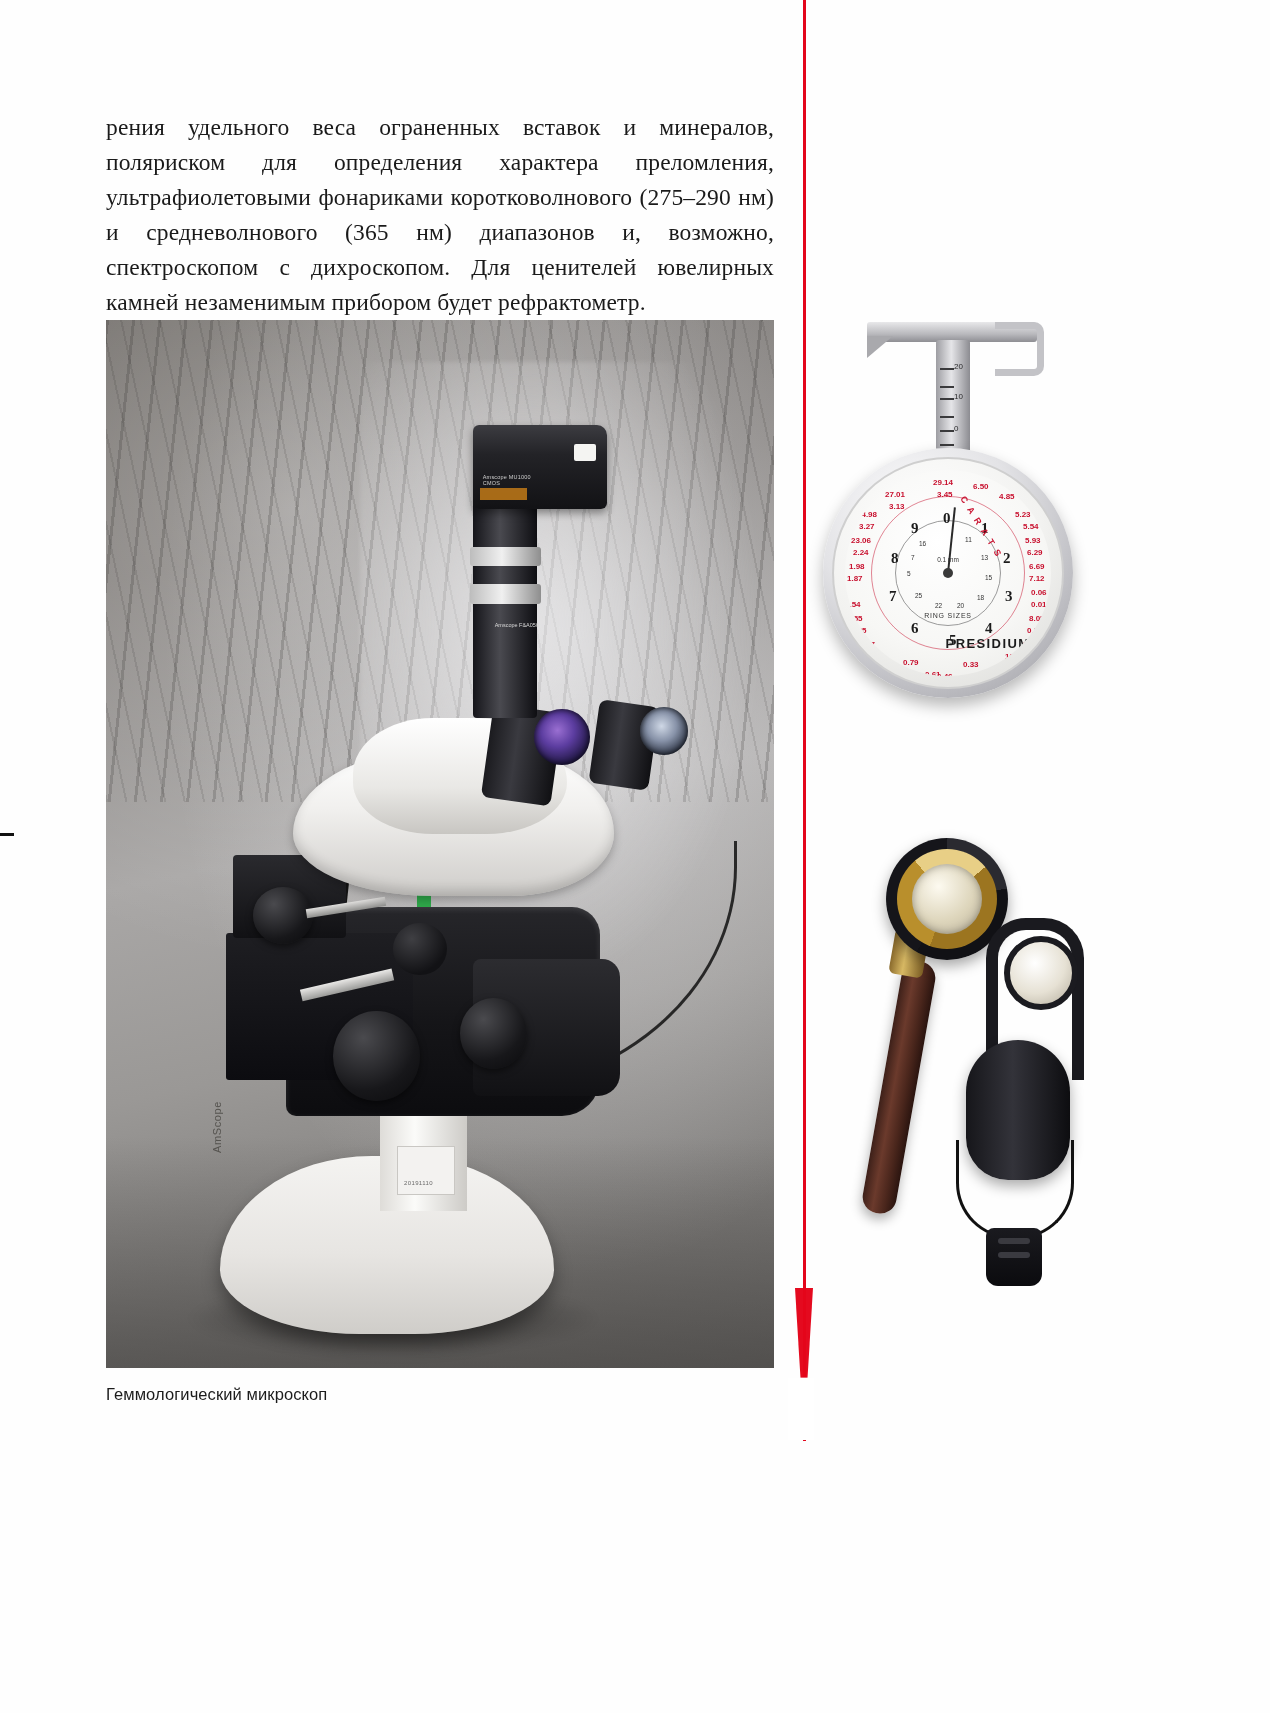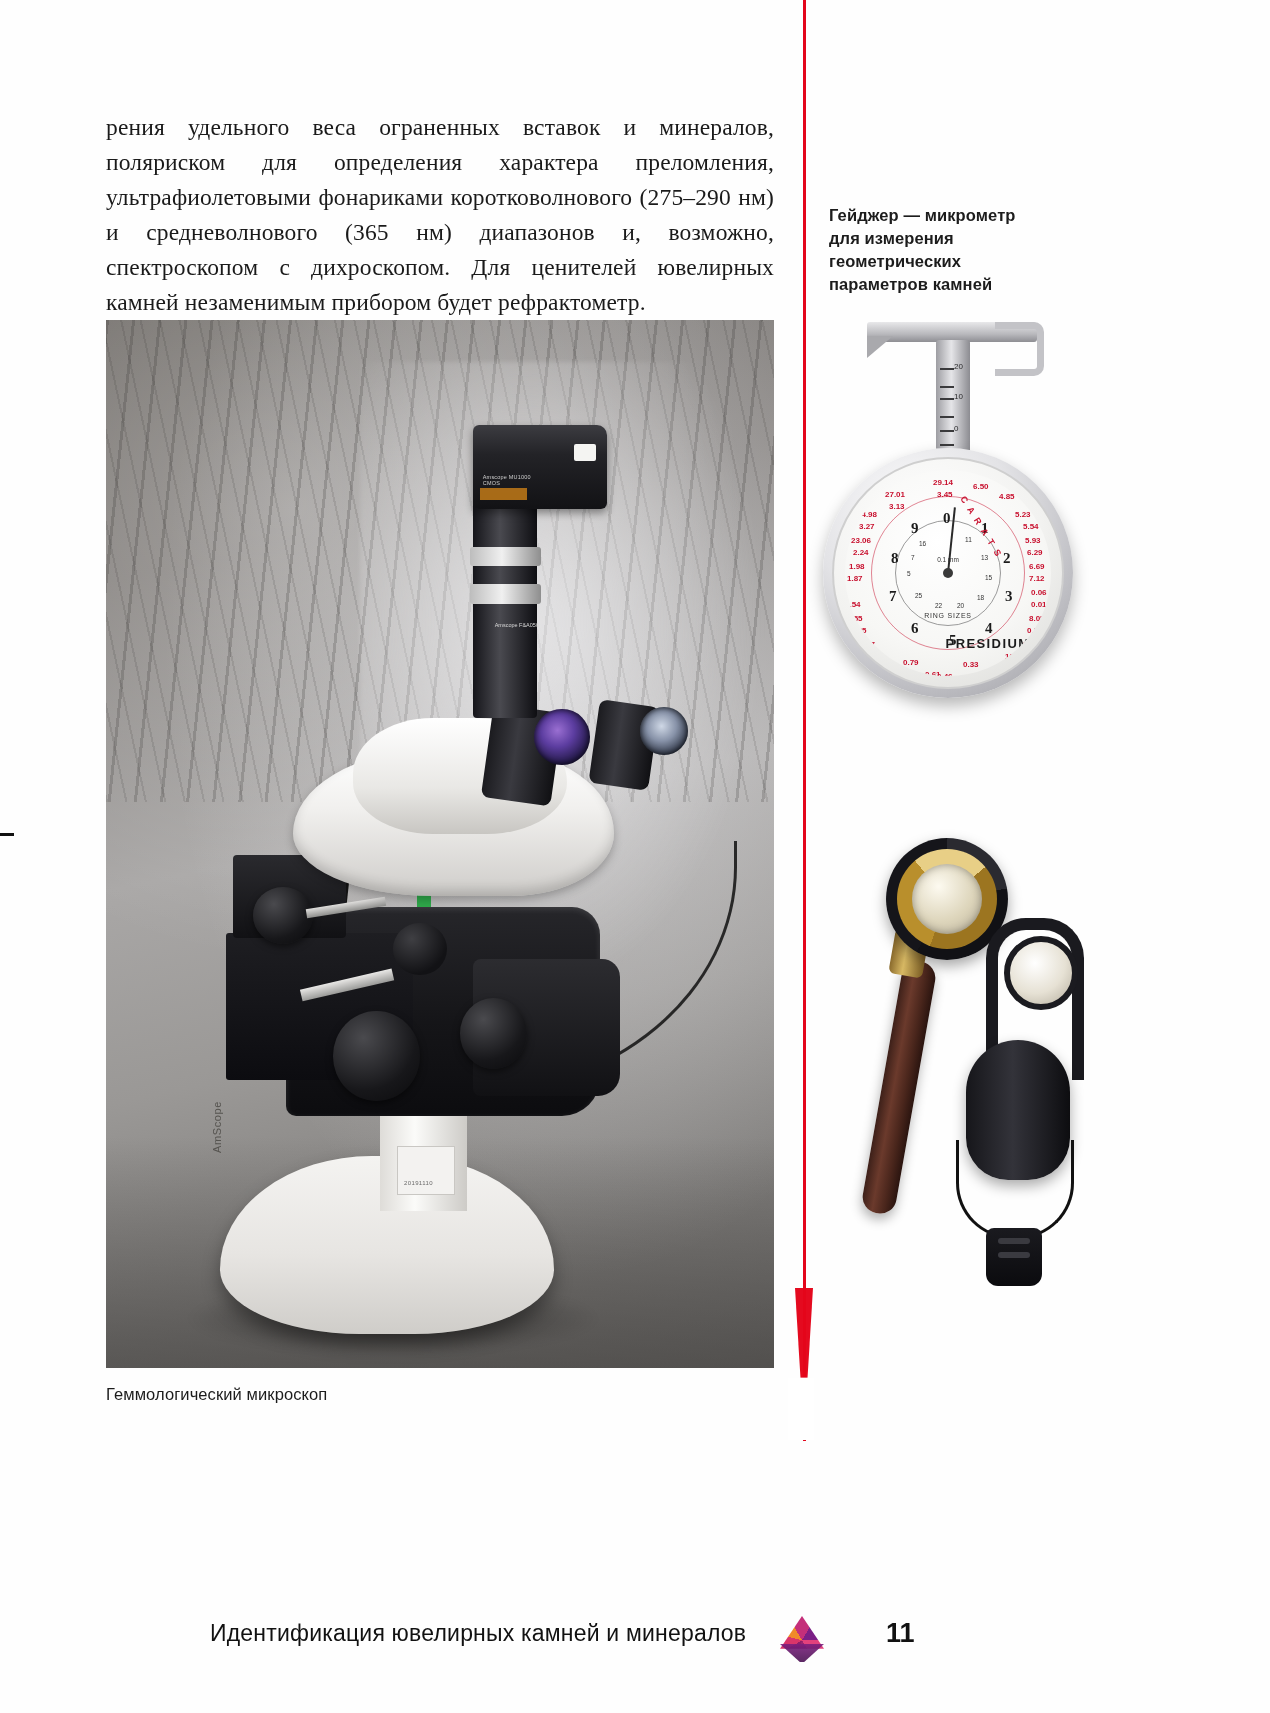--- a/index.html
+++ b/index.html
@@ -830,21 +830,20 @@
       <div class="ms-cam-strip"></div>
       <div class="ms-cam-text">Amscope
 MU1000
 CMOS</div>
       <div class="ms-cam-window"></div>
     </div>
   </div>
 
   <div class="photo-caption">Геммологический микроскоп</div>
 
-  <div class="side-caption">Гейджер — микрометр для измерения геометрических параметров камней</div>
 
   <div class="gauge-wrap">
 
     <div class="gauge-jaw">
       <div class="top-bar"></div>
       <div class="hook"></div>
       <div class="tip"></div>
     </div>
 
     <div class="gauge-stem">
@@ -949,22 +948,14 @@
     <div class="loupe-fold-arm"></div>
     <div class="loupe-fold-lens"></div>
     <div class="loupe-fold-body"></div>
     <div class="loupe-cord"></div>
     <div class="loupe-clip">
       <div class="slit"></div>
       <div class="slit slit2"></div>
     </div>
   </div>
 
-  <div class="footer">
-    <div class="footer-title">Идентификация ювелирных камней и минералов</div>
-    <div class="footer-gem">
-      <div class="gem"></div>
-      <div class="gem-bottom"></div>
-    </div>
-    <div class="footer-page">11</div>
-  </div>
 
 </div>
 
 </body></html>

